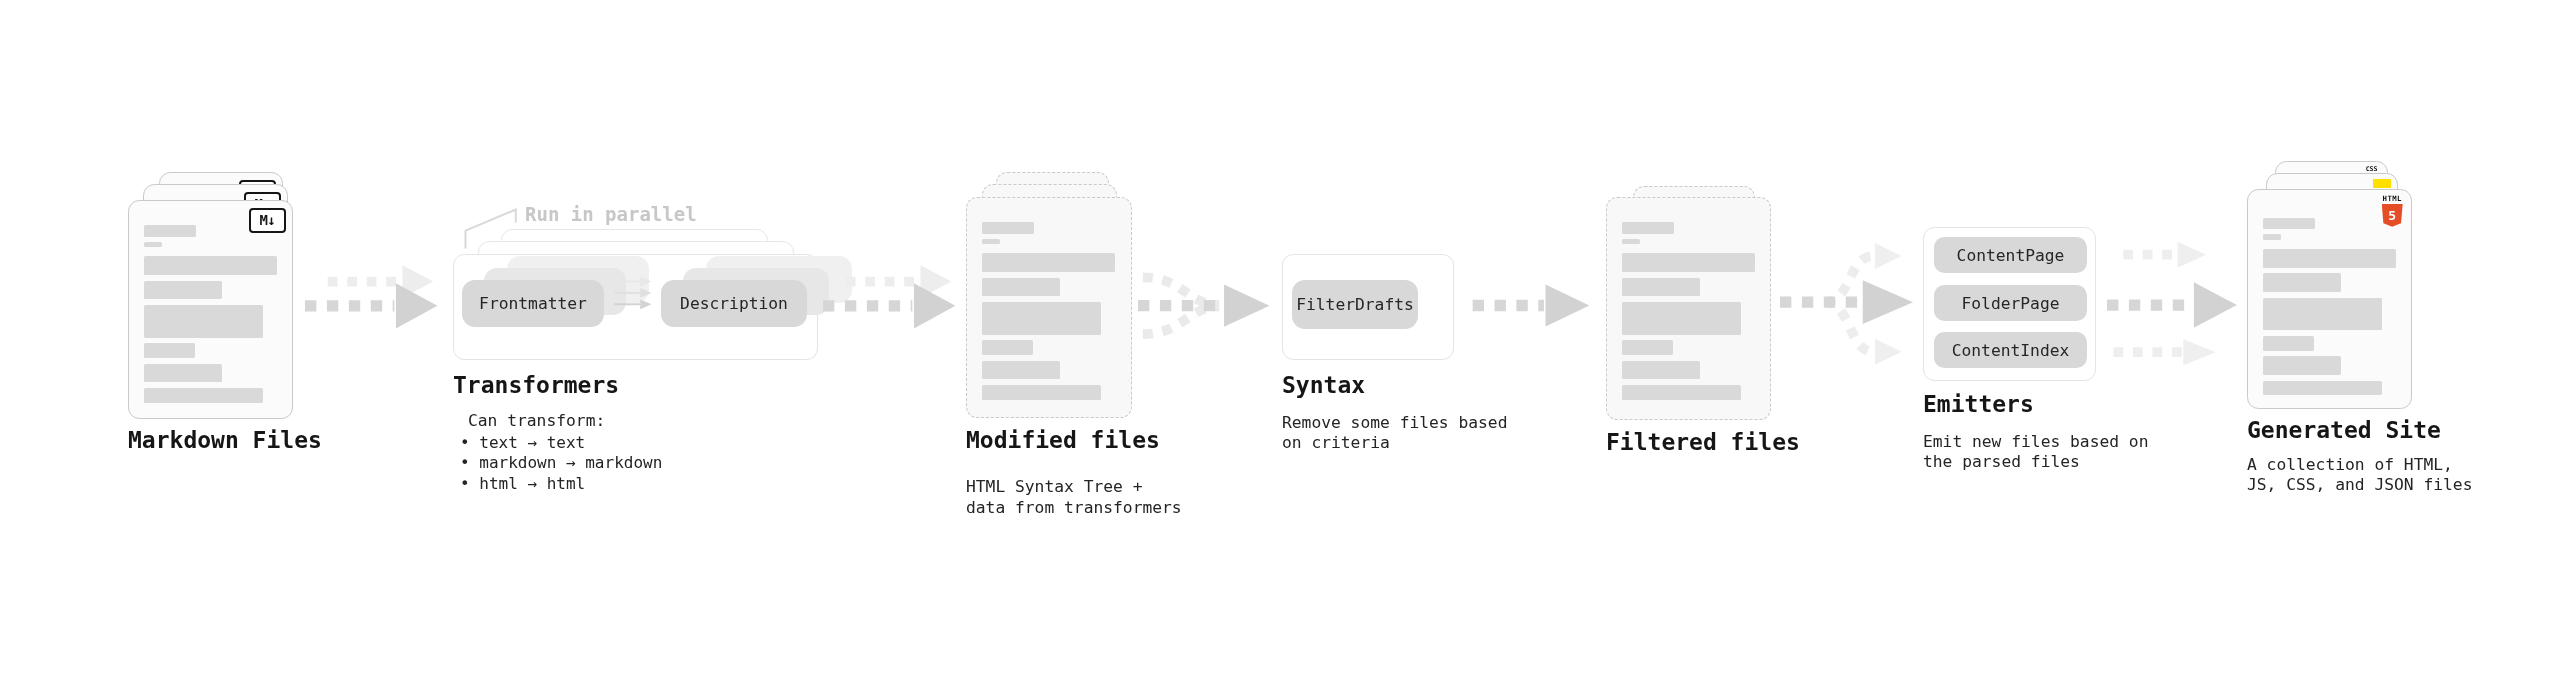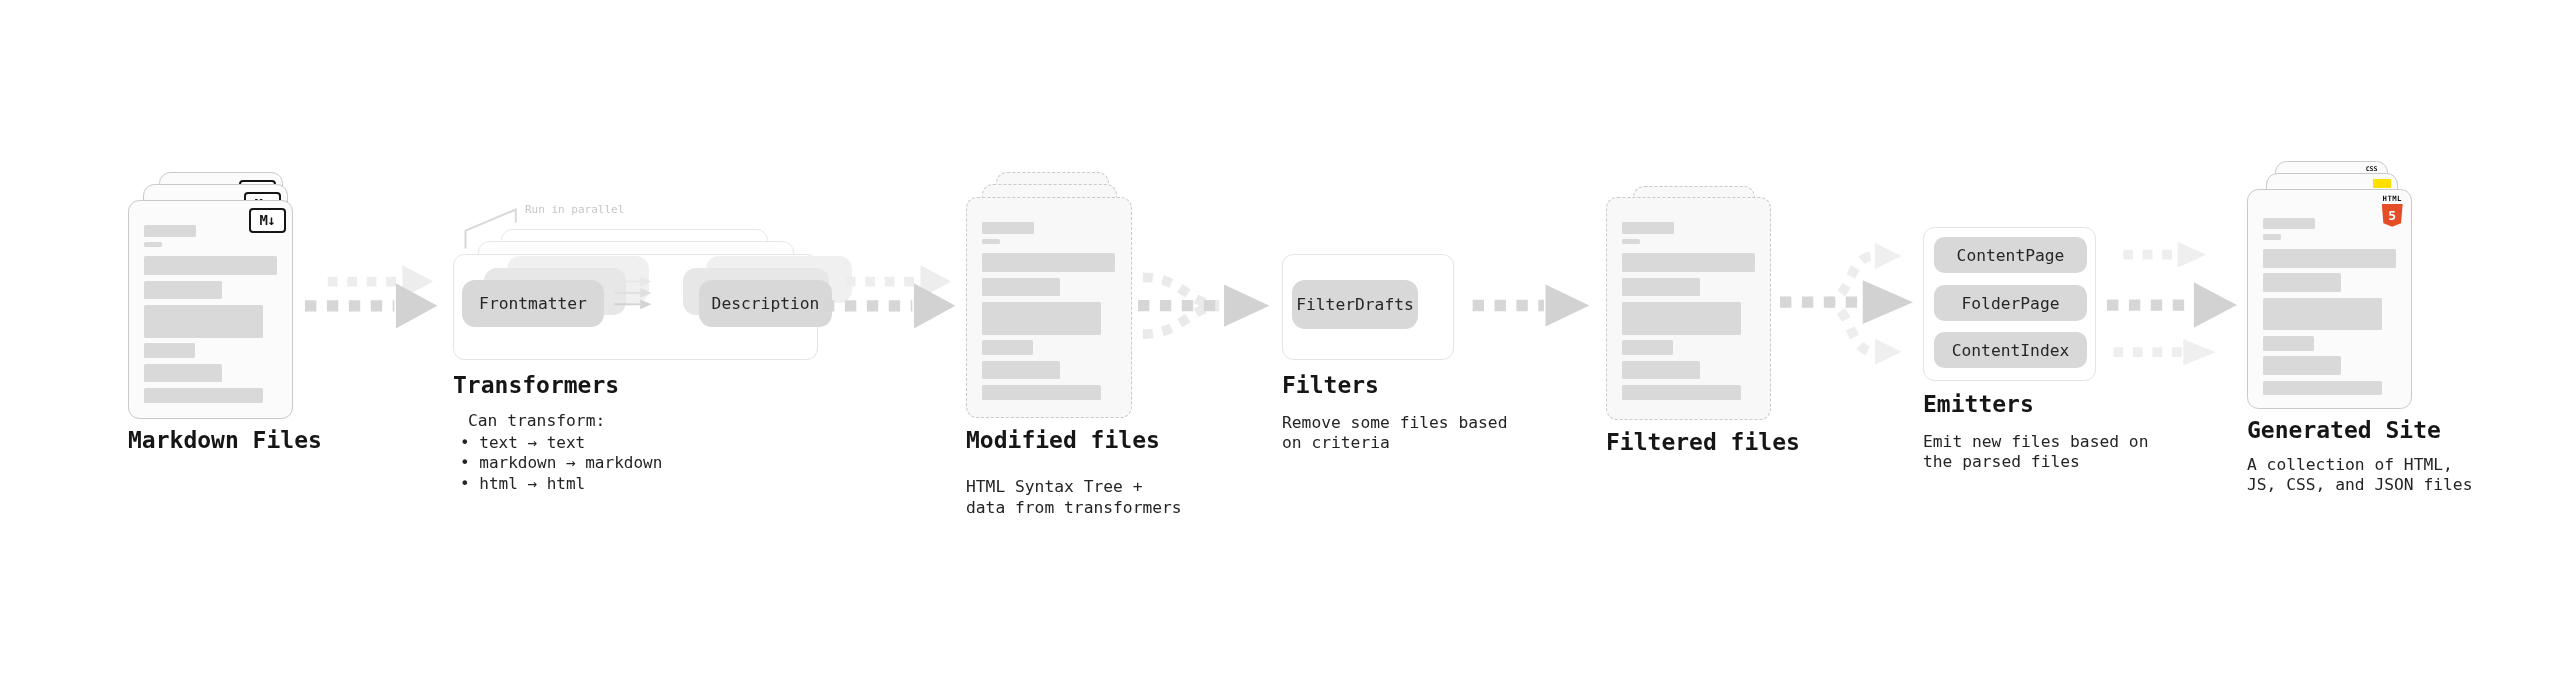--- a/index.html
+++ b/index.html
@@ -34,21 +34,21 @@
   .pill{position:absolute;background:#d8d8d8;border-radius:13px;display:flex;align-items:center;
     justify-content:center;font-size:16.3px;font-weight:500;color:#262626;box-sizing:border-box;}
   .pill.g1{background:#e7e7e7;color:transparent;}
   .pill.g2{background:#f0f0f0;color:transparent;}
 
   
   .stage-label{position:absolute;font-size:23px;font-weight:700;color:#161616;white-space:nowrap;}
   .stage-desc{position:absolute;font-size:16.3px;font-weight:500;line-height:21px;color:#242424;white-space:nowrap;}
   .desc-title{position:absolute;font-size:16.3px;font-weight:500;color:#242424;white-space:nowrap;}
   .bullets{position:absolute;font-size:16px;font-weight:500;line-height:20.3px;color:#242424;white-space:nowrap;}
-  .note-text{position:absolute;font-size:11px;font-weight:400;color:#c7c7c7;white-space:nowrap;}
+  .note-text{position:absolute;font-size:19px;font-weight:700;color:#c7c7c7;white-space:nowrap;}
 
   
   .css-badge{position:absolute;top:4.1px;right:6.5px;width:18px;text-align:center;}
   .css-badge .css-word{font-size:6.5px;font-weight:900;color:#111;line-height:6.5px;}
   .css-badge .css-bar{height:3.3px;background:#2965f1;margin-top:0.8px;border-radius:0.8px;}
   .js-badge{position:absolute;top:4.9px;right:6.5px;width:18px;height:9px;background:#ffdf00;}
   .html5-badge{position:absolute;top:4.9px;right:7.3px;width:23px;text-align:center;}
   .html5-badge .html-word{font-size:7.3px;font-weight:900;color:#111;line-height:8.1px;letter-spacing:0.4px;}
   .html5-shield{width:21px;height:23px;margin:0.8px auto 0;background:#e44d26;
     clip-path:polygon(0 0,100% 0,92% 85%,50% 100%,8% 85%);
@@ -100,21 +100,21 @@
     <div class="panel backer" style="left:501px;top:229px;width:267px;height:106px;"></div>
     <div class="panel backer" style="left:478px;top:241px;width:316px;height:106px;"></div>
     <div class="panel" style="left:453px;top:254px;width:365px;height:106px;"></div>
 
     <div class="pill g2" style="left:507px;top:256px;width:142px;height:47px;"></div>
     <div class="pill g2" style="left:706px;top:256px;width:146px;height:47px;"></div>
     <div class="pill g1" style="left:484px;top:268px;width:142px;height:47px;"></div>
     <div class="pill g1" style="left:683px;top:268px;width:146px;height:47px;"></div>
 
     <div class="pill" style="left:462px;top:280px;width:142px;height:47px;">Frontmatter</div>
-    <div class="pill" style="left:699px;top:280px;width:133px;height:47px;">Description</div>
+    <div class="pill" style="left:661px;top:280px;width:146px;height:47px;">Description</div>
 
     <svg class="abs" style="left:614px;top:275px;" width="41" height="39" viewBox="0 0 50 48">
       <line x1="0" y1="8" x2="32" y2="8" stroke="#e8e8e8" stroke-width="2.5"></line>
         <polygon points="32,2 46,8 32,14" fill="#e8e8e8"></polygon>
       <line x1="0" y1="22" x2="32" y2="22" stroke="#e0e0e0" stroke-width="2.5"></line>
         <polygon points="32,16 46,22 32,28" fill="#e0e0e0"></polygon>
       <line x1="0" y1="36" x2="32" y2="36" stroke="#d3d3d3" stroke-width="2.5"></line>
         <polygon points="32,30 46,36 32,42" fill="#d3d3d3"></polygon>
     </svg>
 
@@ -159,21 +159,21 @@
   <svg class="abs" style="left:1138px;top:269px;" width="138" height="75" viewBox="0 0 170 92">
     <path d="M6,10 C55,10 62,44 100,44" fill="none" stroke="#eaeaea" stroke-width="12" stroke-dasharray="12 12"></path>
     <path d="M6,80 C55,80 62,46 100,46" fill="none" stroke="#eaeaea" stroke-width="12" stroke-dasharray="12 12"></path>
     <line x1="0" y1="45" x2="104" y2="45" stroke="#d6d6d6" stroke-width="14" stroke-dasharray="14 13"></line>
     <polygon points="106,19 162,45 106,71" fill="#d2d2d2"></polygon>
   </svg>
 
   <div>
     <div class="panel" style="left:1282px;top:254px;width:172px;height:106px;"></div>
     <div class="pill" style="left:1292px;top:280px;width:126px;height:49px;">FilterDrafts</div>
-    <div class="stage-label" style="left:1282px;top:372px;">Filters</div>
+    <div class="stage-label" style="left:1282px;top:372px;">Syntax</div>
     <div class="stage-desc" style="left:1282px;top:413px;line-height:20.3px;">
       <div>Remove some files based</div>
       <div>on criteria</div>
     </div>
   </div>
 
   <svg class="abs" style="left:1469px;top:282px;" width="124" height="47" viewBox="0 0 152 58">
     <line x1="4" y1="29" x2="92" y2="29" stroke="#d6d6d6" stroke-width="14" stroke-dasharray="14 13"></line>
     <polygon points="94,3 148,29 94,55" fill="#d2d2d2"></polygon>
   </svg>

